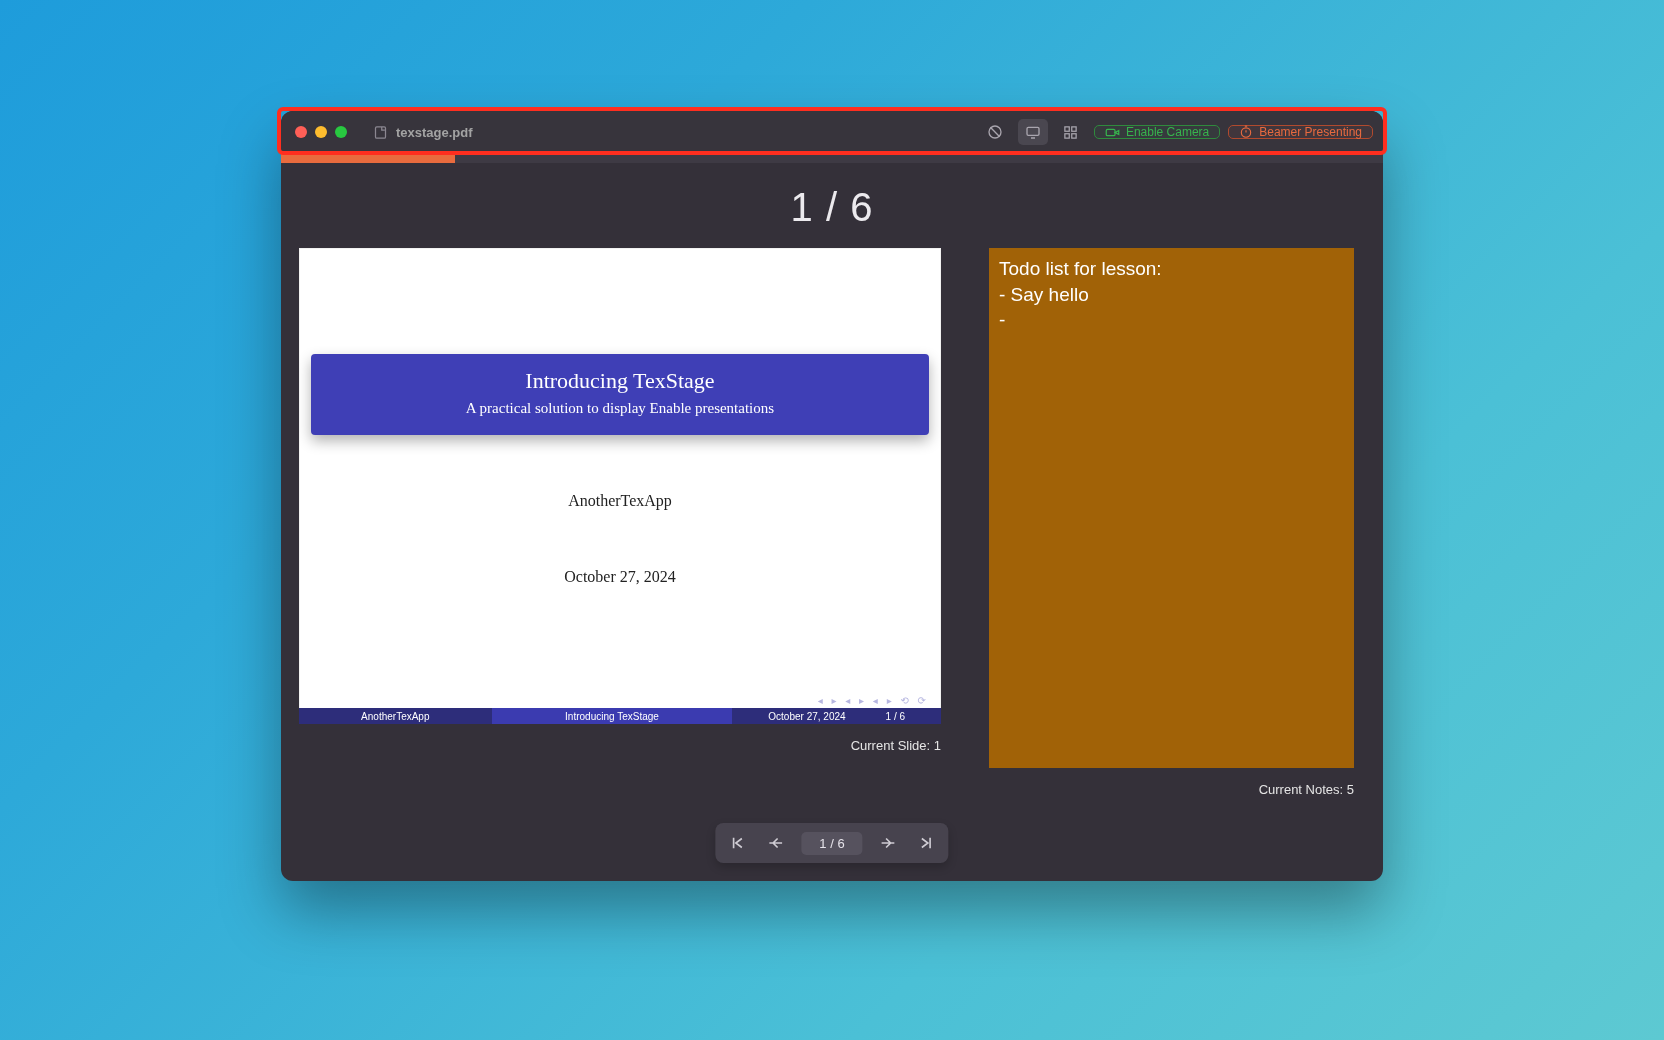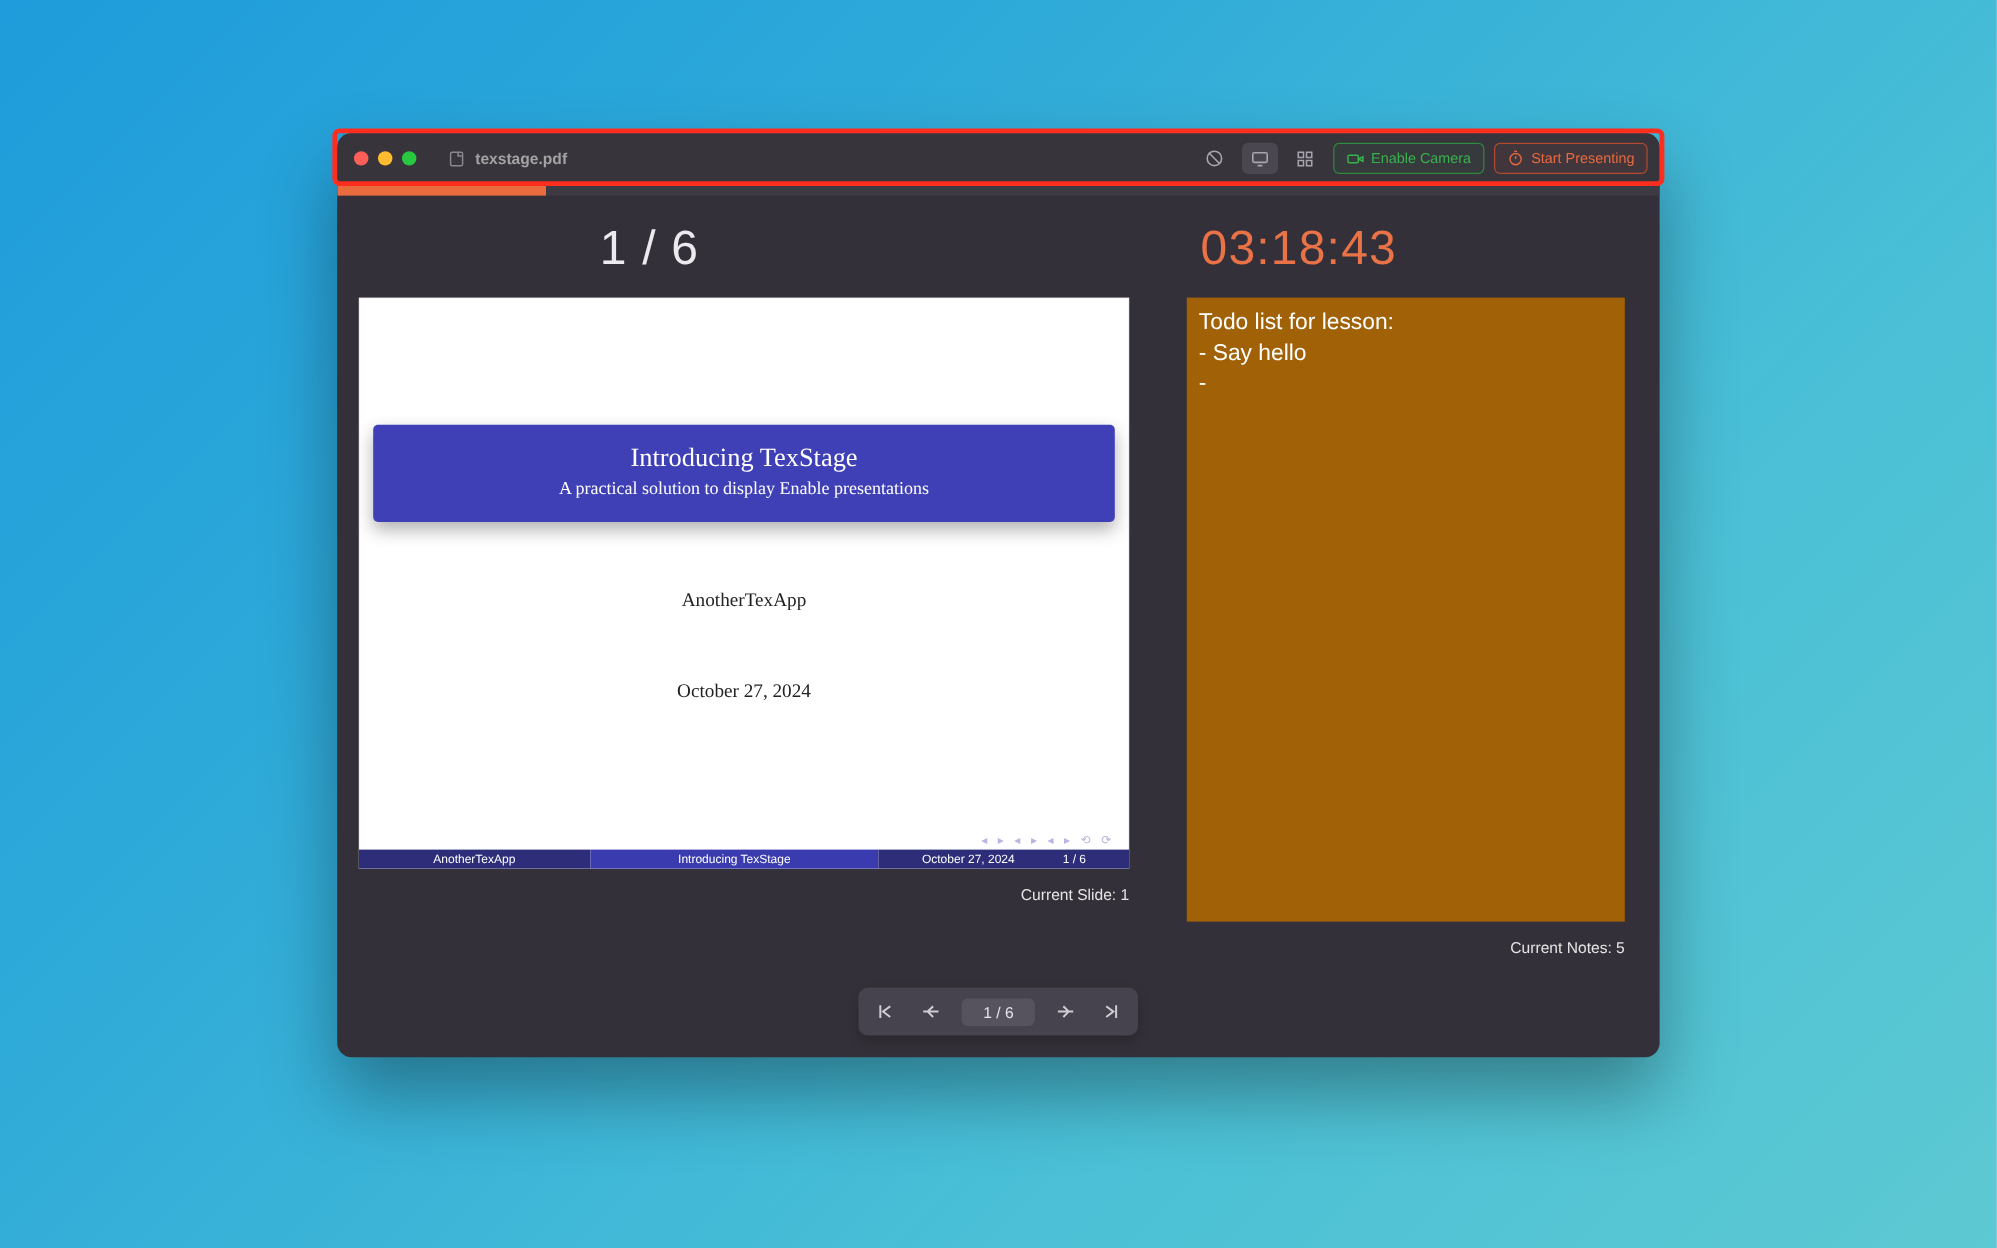--- a/index.html
+++ b/index.html
@@ -47,21 +47,21 @@
   .titlebar-right { margin-left: auto; display: flex; align-items: center; gap: 8px; }
   .icon-btn {
     width: 30px; height: 26px;
     display: flex; align-items: center; justify-content: center;
     border-radius: 5px;
     color: #a9a5ae;
   }
   .icon-btn.active { background: #4a4750; }
   .pill-btn {
     display: flex; align-items: center; gap: 6px;
-    height: 26px; padding: 0 10px;
+    height: 14px; padding: 0 10px;
     border-radius: 5px;
     font-size: 12px;
     border: 1px solid;
   }
   .pill-green { border-color: #2f8a3d; color: #37b24d; background: rgba(55,178,77,0.06); }
   .pill-orange { border-color: #b14a2e; color: #e86a3f; background: rgba(232,106,63,0.06); }
   .pill-btn svg { flex-shrink: 0; }
 
   
   .highlight-box {
@@ -238,32 +238,31 @@
         </span>
         <span>Enable Camera</span>
       </div>
       <div class="pill-btn pill-orange">
         <span>
           <svg width="14" height="14" viewBox="0 0 24 24" fill="none" stroke="currentColor" stroke-width="2">
             <circle cx="12" cy="13" r="8"></circle>
               <path d="M12 9v4M10 2h4"></path>
           </svg>
         </span>
-        <span>Start Presenting</span>
+        <span>Beamer Presenting</span>
       </div>
     </div>
   </div>
 
   <div class="progress-row">
     <div class="progress-fill" style="width:174px"></div>
   </div>
 
   <div class="counters">
     <div class="counter white">1 / 6</div>
-    <div class="counter orange">03:18:43</div>
   </div>
 
   <div class="panels">
     <div class="panel-left">
       <div class="slide-preview">
         <div class="slide-title-block">
           <div class="slide-title">Introducing TexStage</div>
           <div class="slide-subtitle">A practical solution to display Enable presentations</div>
         </div>
         <div class="slide-author">AnotherTexApp</div>

